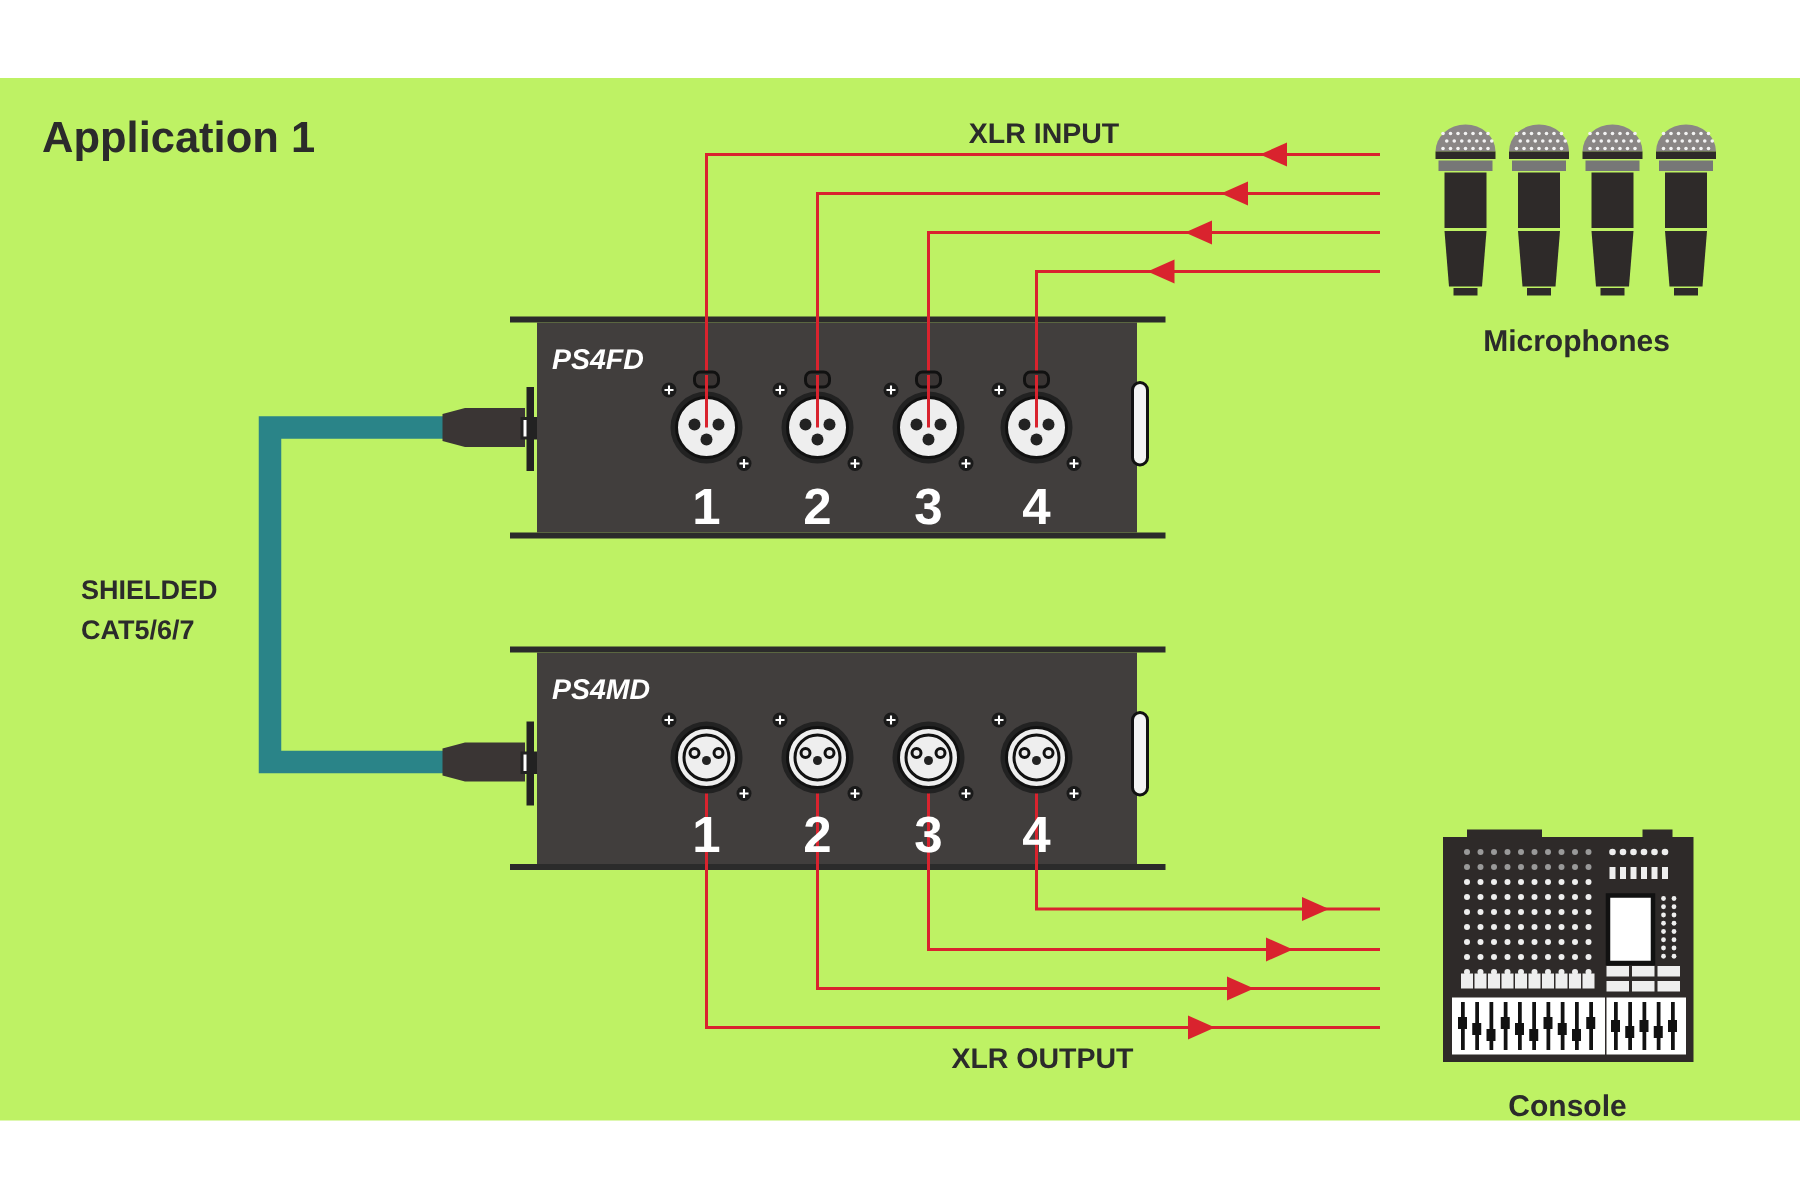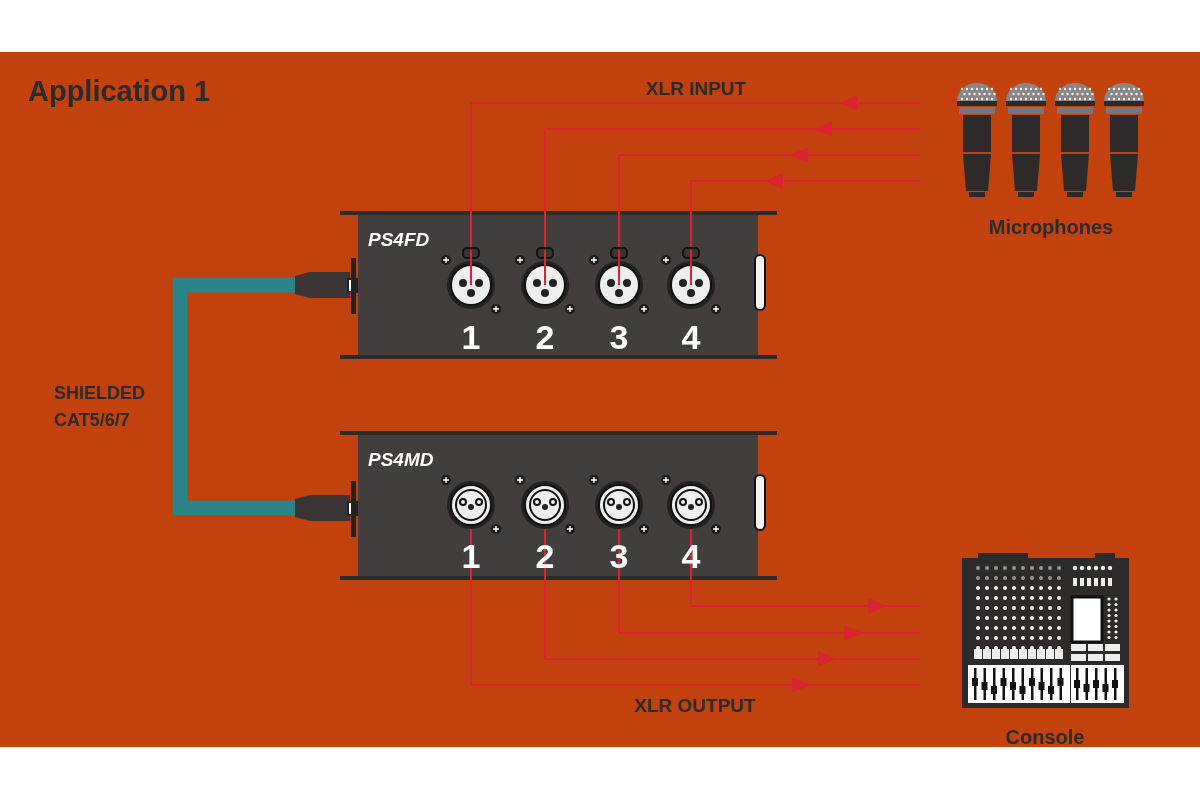--- a/index.html
+++ b/index.html
@@ -1,18 +1,18 @@
 <!DOCTYPE html>
 <html><head>
 <meta charset="utf-8">
 <style>
   html, body { margin: 0; padding: 0; }
   body { width: 1200px; height: 800px; background: #ffffff; position: relative; overflow: hidden;
          font-family: "Liberation Sans", sans-serif; }
-  #stage { position: absolute; left: 0; top: 52px; width: 1200px; height: 695px; background: #c2410c; }
+  #stage { position: absolute; left: 0; top: 52px; width: 1200px; height: 695px; background: #bef264; }
   svg { position: absolute; left: 0; top: 0; }
   .lbl { font-family: "Liberation Sans", sans-serif; font-weight: bold; fill: #2b2b2b; }
 </style>
 </head>
 <body>
 
 <div id="stage">
 <svg width="1200" height="695" viewBox="0 52 1200 695">
   <defs>
     <g id="screw">

